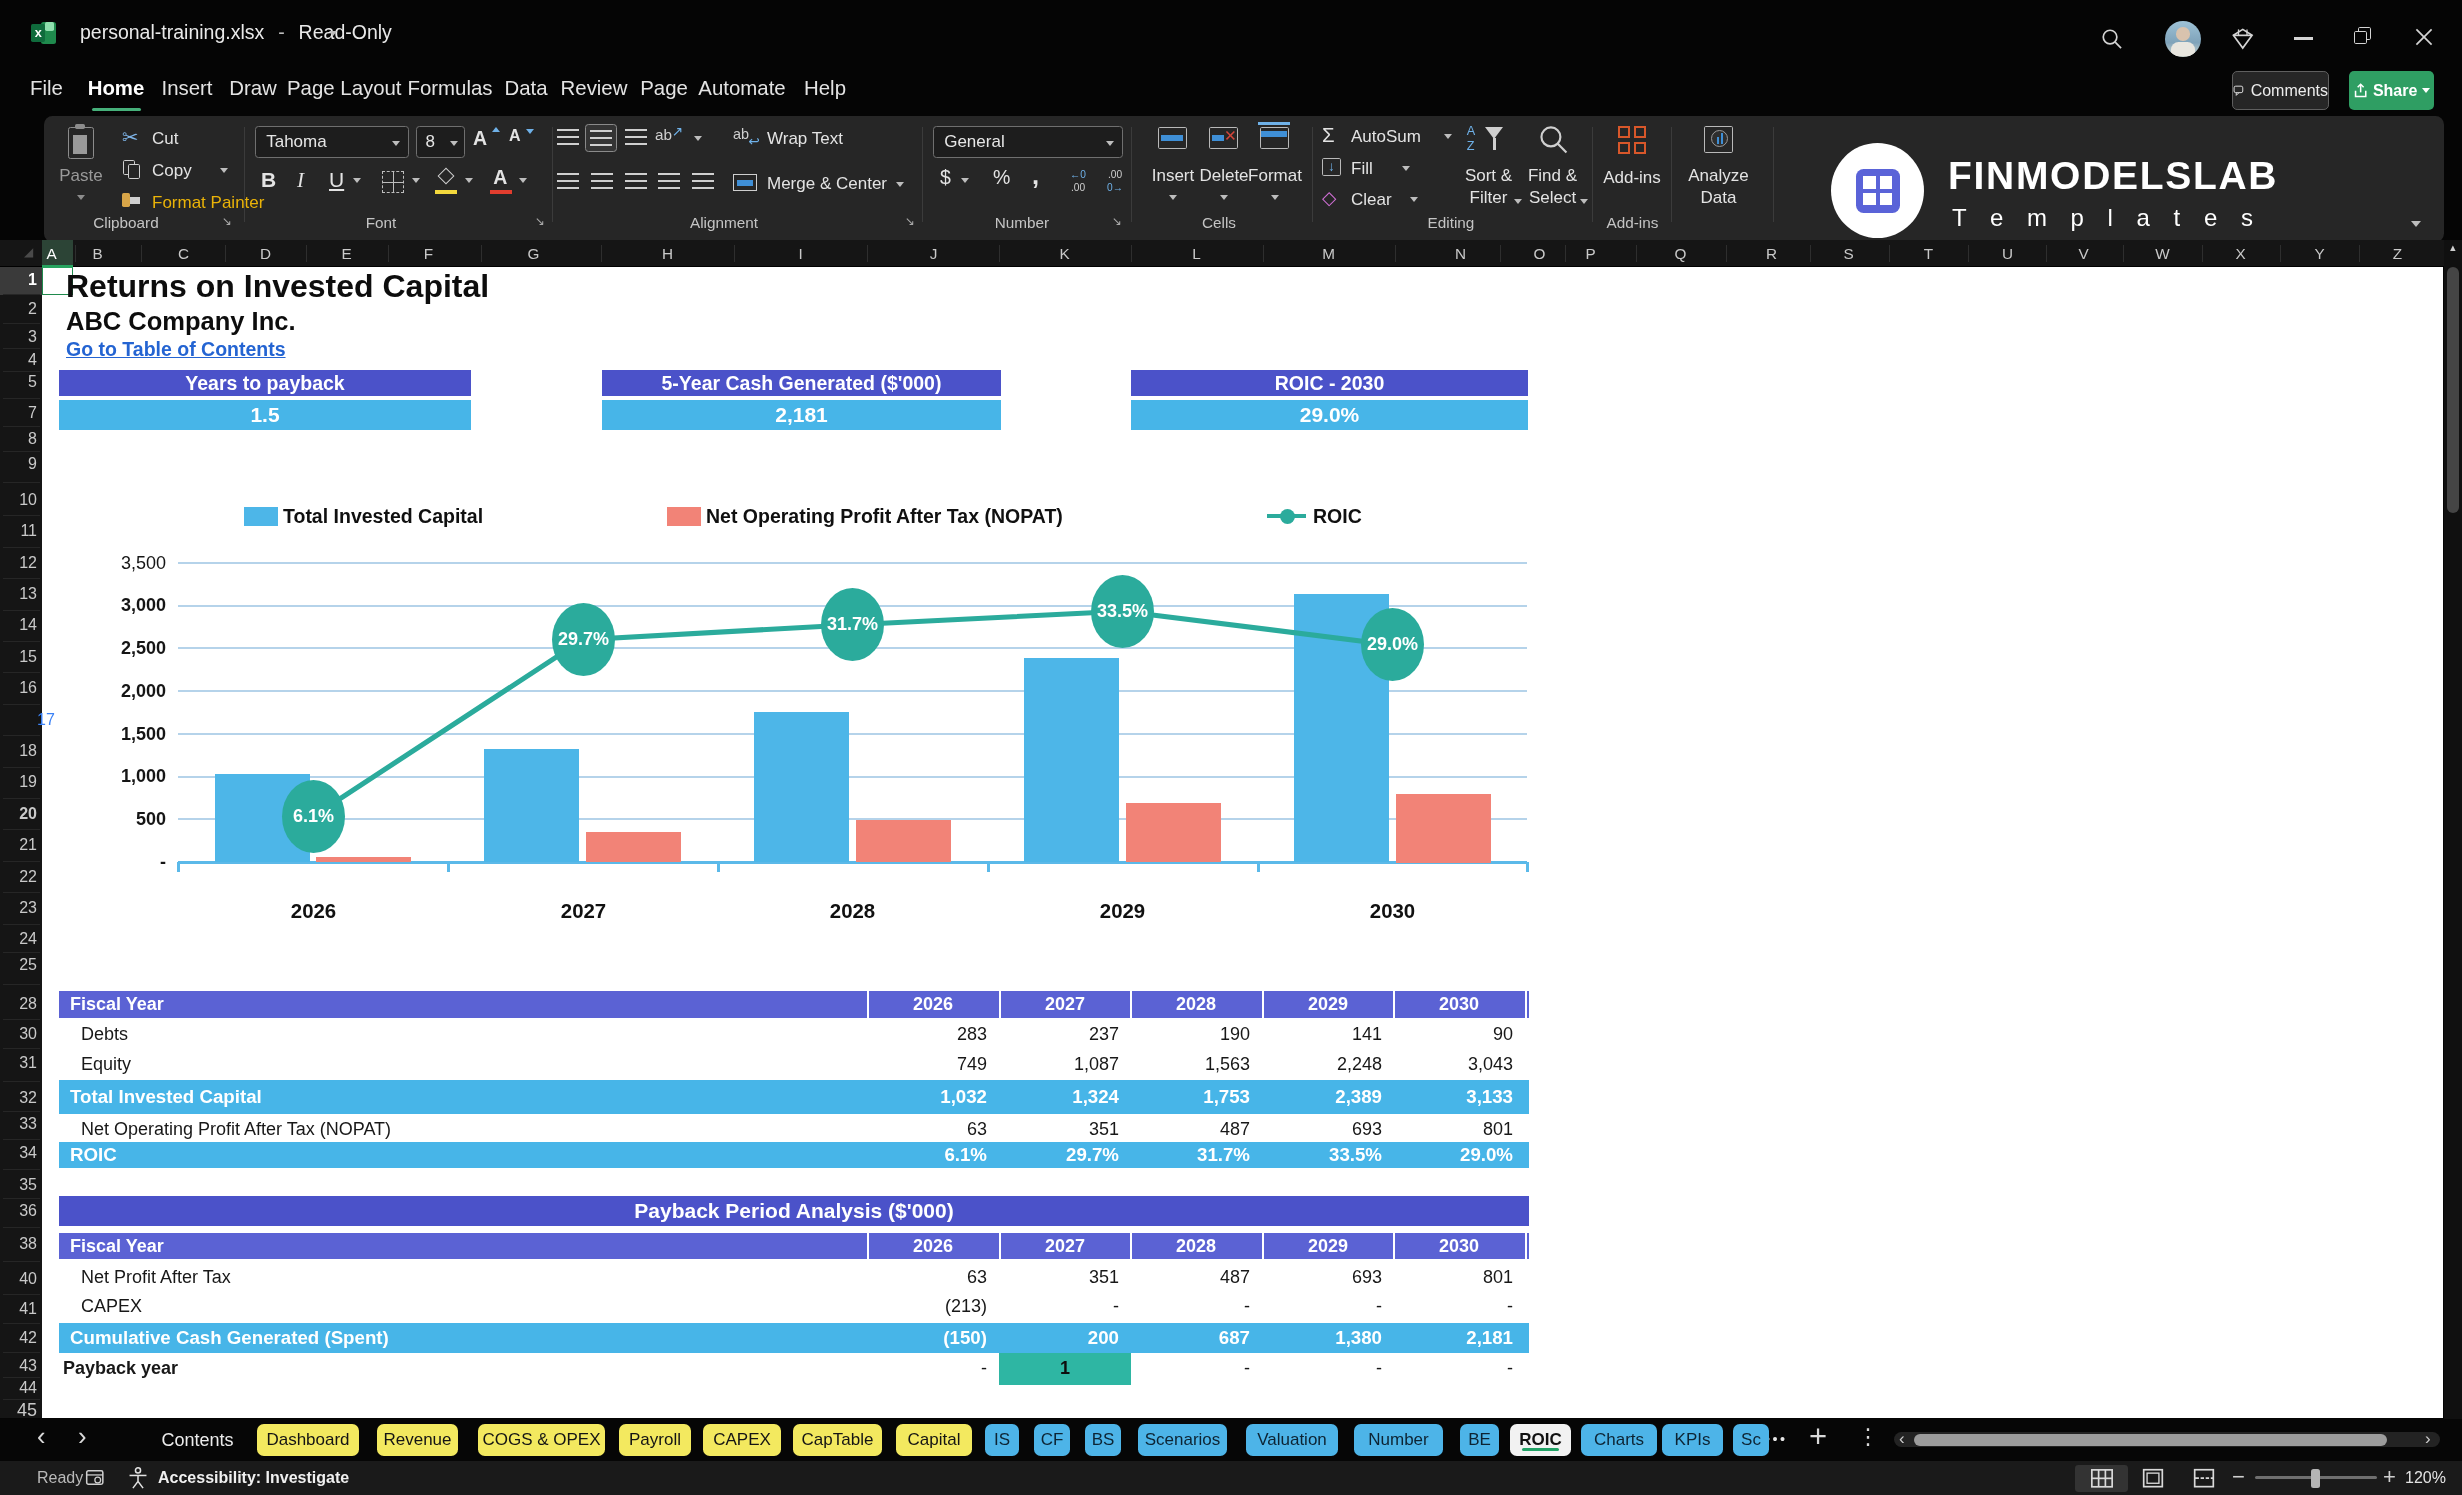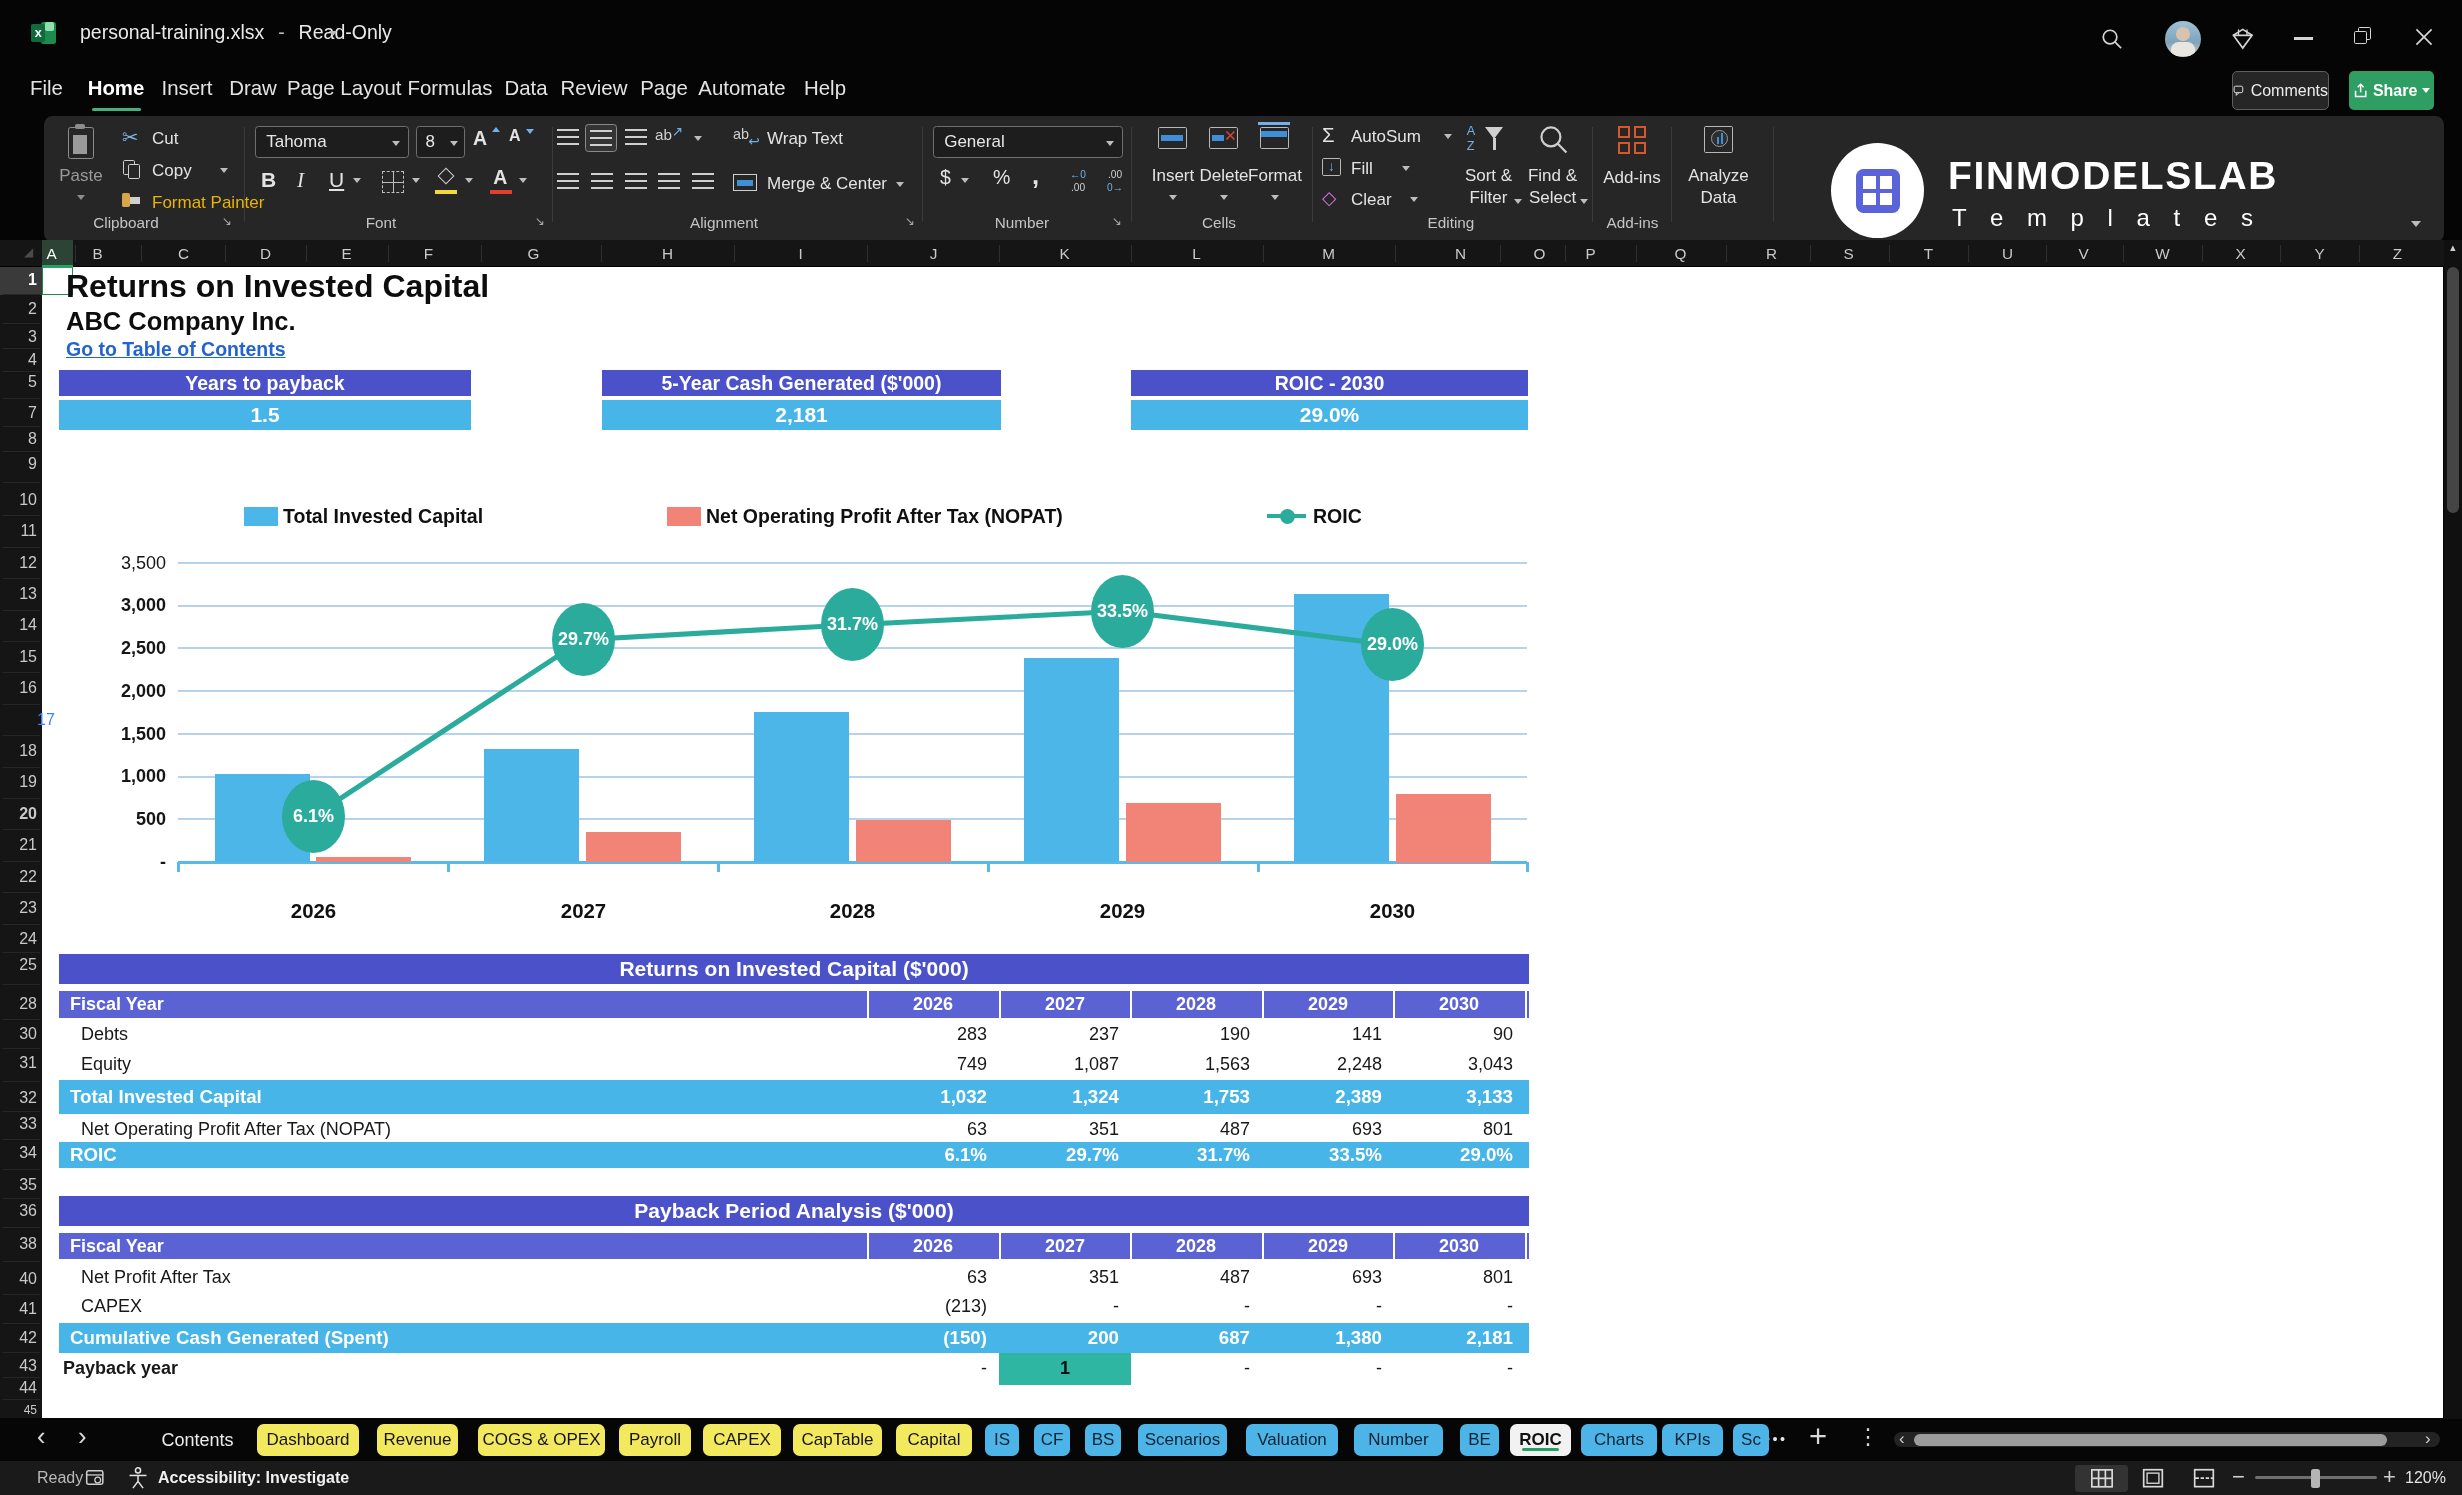--- a/index.html
+++ b/index.html
@@ -479,21 +479,21 @@
     <div class="abs" style="left: 0px; top: 1267px; width: 37px; height: 24px; color: rgb(201, 201, 201); font-size: 16px; font-weight: 400; line-height: 24px; text-align: right;">40</div>
     <div class="abs" style="left: 2.5px; top: 1261px; width: 37px; height: 0.8px; background: rgb(38, 38, 38);"></div>
     <div class="abs" style="left: 0px; top: 1297px; width: 37px; height: 24px; color: rgb(201, 201, 201); font-size: 16px; font-weight: 400; line-height: 24px; text-align: right;">41</div>
     <div class="abs" style="left: 2.5px; top: 1294px; width: 37px; height: 0.8px; background: rgb(38, 38, 38);"></div>
     <div class="abs" style="left: 0px; top: 1326px; width: 37px; height: 24px; color: rgb(201, 201, 201); font-size: 16px; font-weight: 400; line-height: 24px; text-align: right;">42</div>
     <div class="abs" style="left: 2.5px; top: 1323px; width: 37px; height: 0.8px; background: rgb(38, 38, 38);"></div>
     <div class="abs" style="left: 0px; top: 1354px; width: 37px; height: 24px; color: rgb(201, 201, 201); font-size: 16px; font-weight: 400; line-height: 24px; text-align: right;">43</div>
     <div class="abs" style="left: 2.5px; top: 1352px; width: 37px; height: 0.8px; background: rgb(38, 38, 38);"></div>
     <div class="abs" style="left: 0px; top: 1376px; width: 37px; height: 24px; color: rgb(201, 201, 201); font-size: 16px; font-weight: 400; line-height: 24px; text-align: right;">44</div>
     <div class="abs" style="left: 2.5px; top: 1377px; width: 37px; height: 0.8px; background: rgb(38, 38, 38);"></div>
-    <div class="abs" style="left: 0px; top: 1398px; width: 37px; height: 24px; color: rgb(201, 201, 201); font-size: 12px; font-weight: 400; line-height: 24px; text-align: right;">45</div>
+    <div class="abs" style="left: 0px; top: 1398px; width: 37px; height: 24px; color: rgb(201, 201, 201); font-size: 18px; font-weight: 400; line-height: 24px; text-align: right;">45</div>
     <div class="abs" style="left: 2.5px; top: 1399px; width: 37px; height: 0.8px; background: rgb(38, 38, 38);"></div>
     <div class="abs" style="left: 59px; top: 370px; width: 412px; height: 26px; background: rgb(75, 82, 201); color: rgb(255, 255, 255); font-size: 19.5px; font-weight: 700; line-height: 26px; text-align: center;">Years to payback</div>
     <div class="abs" style="left: 59px; top: 400px; width: 412px; height: 30px; background: rgb(71, 181, 232); color: rgb(255, 255, 255); font-size: 21px; font-weight: 700; line-height: 30px; text-align: center;">1.5</div>
     <div class="abs" style="left: 602px; top: 370px; width: 399px; height: 26px; background: rgb(75, 82, 201); color: rgb(255, 255, 255); font-size: 19.5px; font-weight: 700; line-height: 26px; text-align: center;">5-Year Cash Generated ($'000)</div>
     <div class="abs" style="left: 602px; top: 400px; width: 399px; height: 30px; background: rgb(71, 181, 232); color: rgb(255, 255, 255); font-size: 21px; font-weight: 700; line-height: 30px; text-align: center;">2,181</div>
     <div class="abs" style="left: 1131px; top: 370px; width: 397px; height: 26px; background: rgb(75, 82, 201); color: rgb(255, 255, 255); font-size: 19.5px; font-weight: 700; line-height: 26px; text-align: center;">ROIC - 2030</div>
     <div class="abs" style="left: 1131px; top: 400px; width: 397px; height: 30px; background: rgb(71, 181, 232); color: rgb(255, 255, 255); font-size: 21px; font-weight: 700; line-height: 30px; text-align: center;">29.0%</div>
     <div class="abs" style="left: 244px; top: 507px; width: 34px; height: 18.7px; background: rgb(77, 182, 232);"></div>
     <div class="abs" style="left: 283px; top: 504px; height: 24px; color: rgb(16, 16, 16); font-size: 19.5px; font-weight: 700; line-height: 24px; white-space: nowrap;">Total Invested Capital</div>
     <div class="abs" style="left: 667px; top: 507px; width: 34px; height: 18.7px; background: rgb(242, 131, 119);"></div>
@@ -539,21 +539,20 @@
     <div class="abs" style="left: 1396px; top: 794px; width: 95px; height: 69px; background: rgb(242, 131, 119);"></div>
     <div class="abs" style="left: 1333px; top: 898px; width: 119px; height: 27px; color: rgb(17, 17, 17); font-size: 20.4px; font-weight: 700; line-height: 27px; text-align: center;">2030</div>
     <svg width="2462" height="1495" viewBox="0 0 2902 1762" style="position: absolute; left: 0px; top: 0px; pointer-events: none;">
       <polyline points="369,962.1675 687,753.8975 1005,736.2475 1323,720.3625 1641,760.075" fill="none" stroke="#2bab9c" stroke-width="6"></polyline>
     </svg>
     <div class="abs" style="left: 282px; top: 780px; width: 63px; height: 73px; background: rgb(43, 171, 156); border-radius: 50%; display: flex; align-items: center; justify-content: center; color: rgb(255, 255, 255); font-size: 18px; font-weight: 700;">6.1%</div>
     <div class="abs" style="left: 552px; top: 603px; width: 63px; height: 73px; background: rgb(43, 171, 156); border-radius: 50%; display: flex; align-items: center; justify-content: center; color: rgb(255, 255, 255); font-size: 18px; font-weight: 700;">29.7%</div>
     <div class="abs" style="left: 821px; top: 588px; width: 63px; height: 73px; background: rgb(43, 171, 156); border-radius: 50%; display: flex; align-items: center; justify-content: center; color: rgb(255, 255, 255); font-size: 18px; font-weight: 700;">31.7%</div>
     <div class="abs" style="left: 1091px; top: 575px; width: 63px; height: 73px; background: rgb(43, 171, 156); border-radius: 50%; display: flex; align-items: center; justify-content: center; color: rgb(255, 255, 255); font-size: 18px; font-weight: 700;">33.5%</div>
     <div class="abs" style="left: 1361px; top: 608px; width: 63px; height: 73px; background: rgb(43, 171, 156); border-radius: 50%; display: flex; align-items: center; justify-content: center; color: rgb(255, 255, 255); font-size: 18px; font-weight: 700;">29.0%</div>
-    <div class="abs" style="left: 59px; top: 954px; width: 1470px; height: 30px; background: rgb(75, 82, 201); color: rgb(255, 255, 255); font-size: 21px; font-weight: 700; line-height: 30px; text-align: center;">Returns on Invested Capital ($'000)</div>
     <div class="abs" style="left: 59px; top: 991px; width: 1470px; height: 27px; background: rgb(91, 98, 212);"></div>
     <div class="abs" style="left: 70px; top: 991px; height: 27px; color: rgb(255, 255, 255); font-size: 18px; font-weight: 700; line-height: 27px;">Fiscal Year</div>
     <div class="abs" style="left: 867px; top: 991px; width: 1.7px; height: 27px; background: rgb(255, 255, 255);"></div>
     <div class="abs" style="left: 867px; top: 991px; width: 132px; height: 27px; color: rgb(255, 255, 255); font-size: 18px; font-weight: 700; line-height: 27px; text-align: center;">2026</div>
     <div class="abs" style="left: 999px; top: 991px; width: 1.7px; height: 27px; background: rgb(255, 255, 255);"></div>
     <div class="abs" style="left: 999px; top: 991px; width: 132px; height: 27px; color: rgb(255, 255, 255); font-size: 18px; font-weight: 700; line-height: 27px; text-align: center;">2027</div>
     <div class="abs" style="left: 1130px; top: 991px; width: 1.7px; height: 27px; background: rgb(255, 255, 255);"></div>
     <div class="abs" style="left: 1130px; top: 991px; width: 132px; height: 27px; color: rgb(255, 255, 255); font-size: 18px; font-weight: 700; line-height: 27px; text-align: center;">2028</div>
     <div class="abs" style="left: 1262px; top: 991px; width: 1.7px; height: 27px; background: rgb(255, 255, 255);"></div>
     <div class="abs" style="left: 1262px; top: 991px; width: 132px; height: 27px; color: rgb(255, 255, 255); font-size: 18px; font-weight: 700; line-height: 27px; text-align: center;">2029</div>

